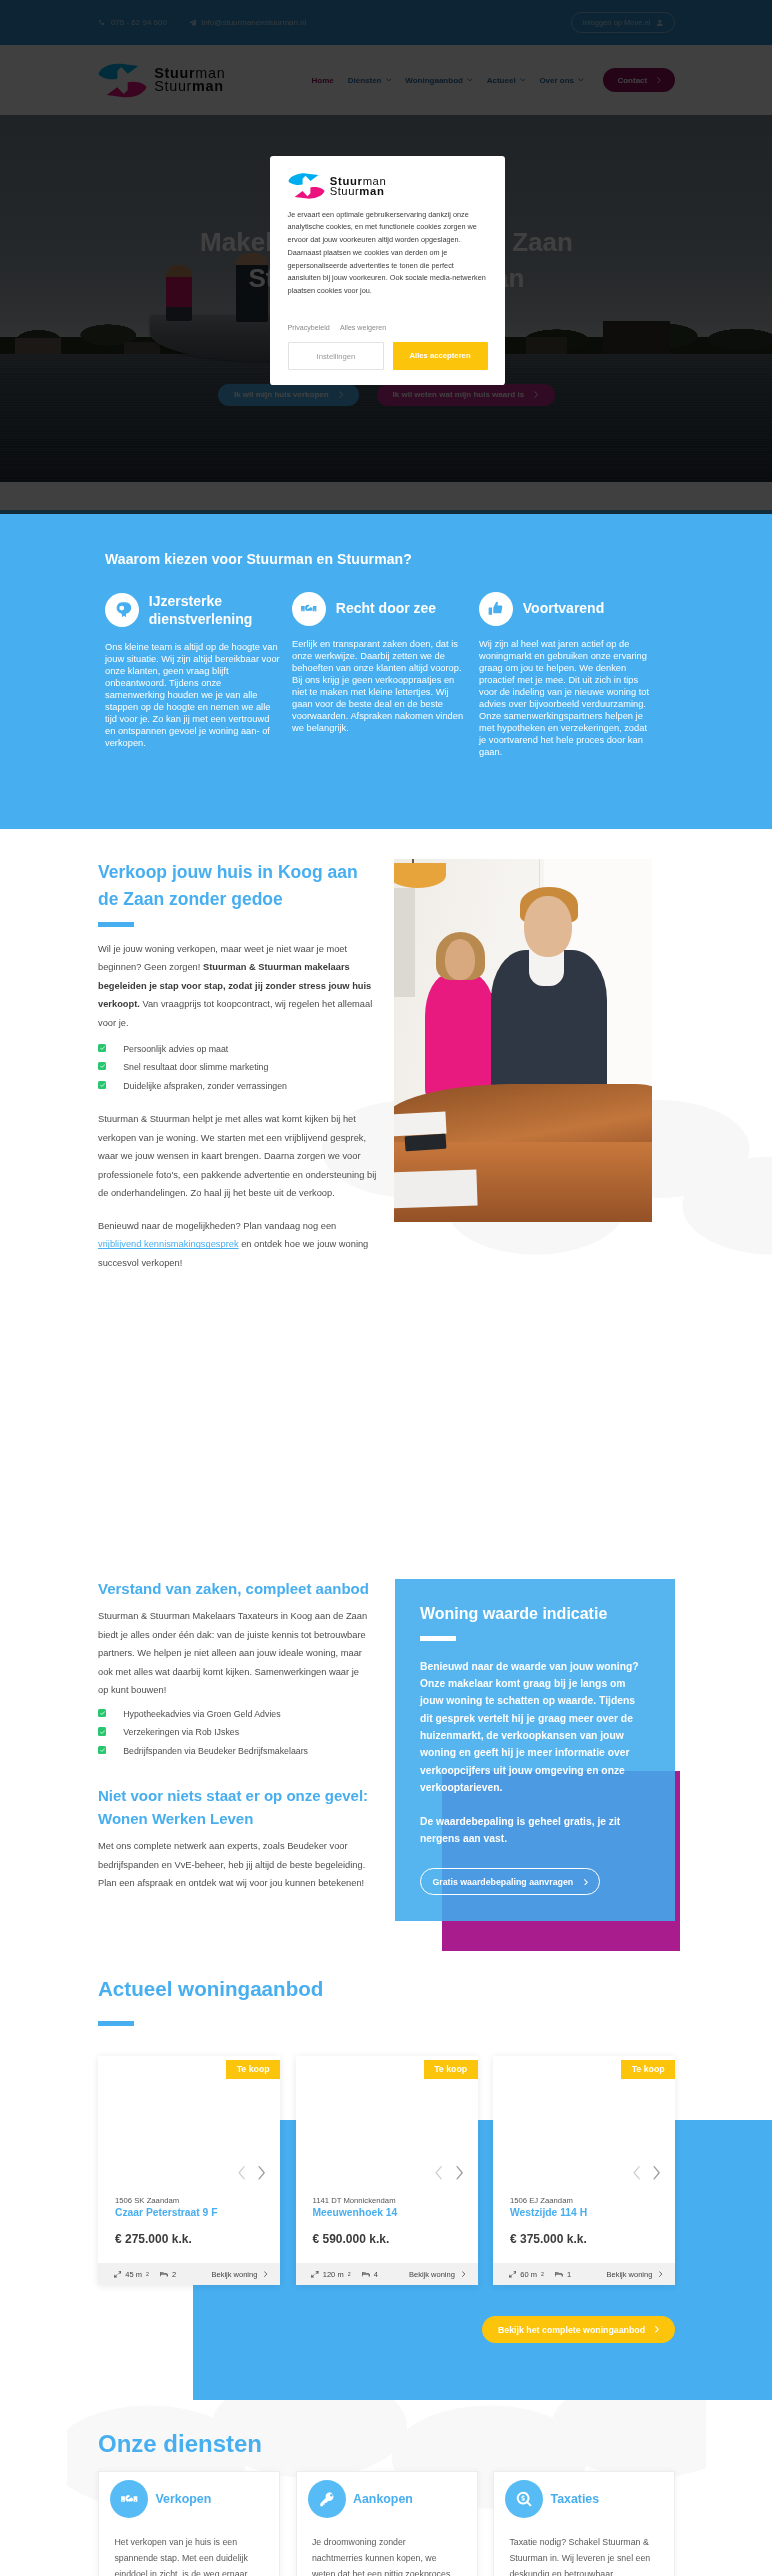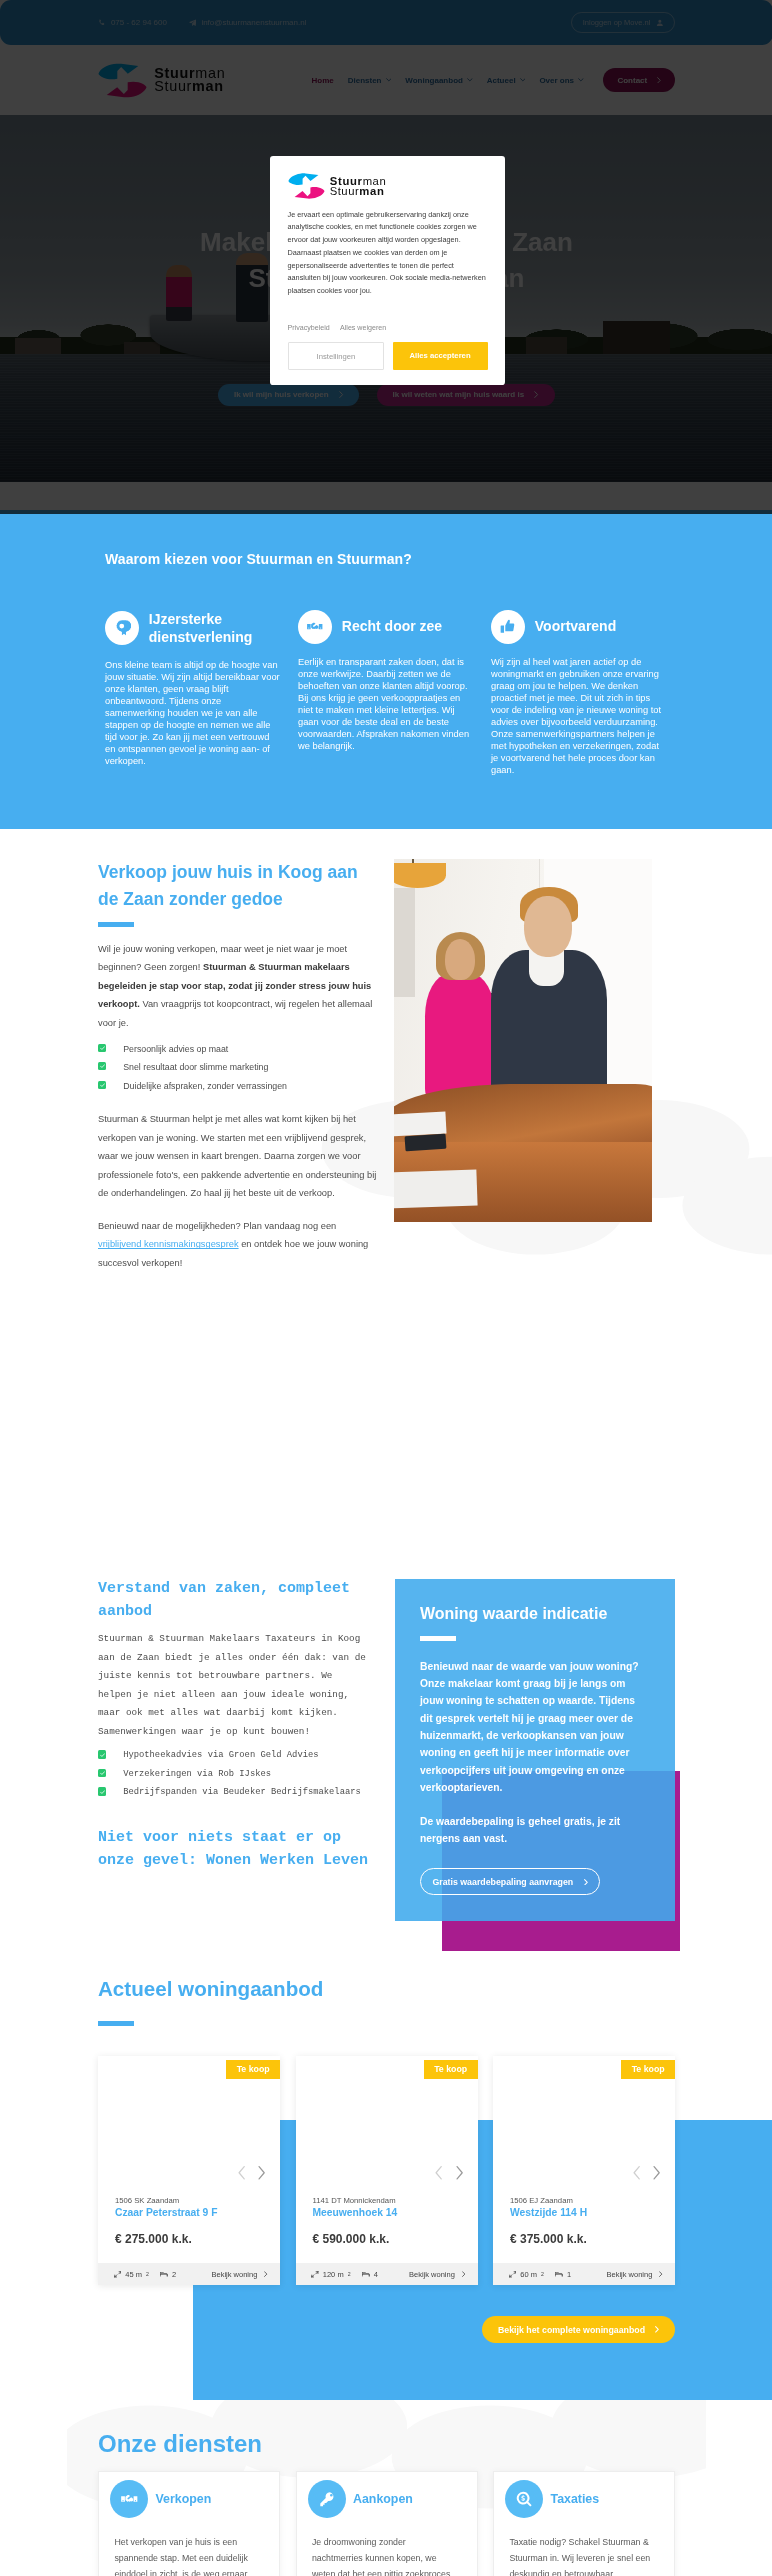--- a/index.html
+++ b/index.html
@@ -4,21 +4,21 @@
 <title>Makelaar in Koog aan de Zaan | Stuurman &amp; Stuurman</title>
 <style>
 *{margin:0;padding:0;box-sizing:border-box;}
 html{width:773px;}
 body{width:773px;font-family:"Liberation Sans",sans-serif;background:#fff;color:#4d4d4d;overflow-x:hidden;}
 a{text-decoration:none;color:inherit;}
 .wrap{width:577px;margin:0 auto;position:relative;}
 svg{display:block;}
 
 
-.topbar{height:45px;background:#3090CC;display:flex;align-items:center;position:relative;z-index:5;border-radius:11px;}
+.topbar{height:45px;background:#3090CC;display:flex;align-items:center;position:relative;z-index:5;}
 .topbar .wrap{display:flex;align-items:center;}
 .tb-left{display:flex;align-items:center;gap:21.6px;}
 .tb-item{display:flex;align-items:center;gap:5.2px;color:rgba(255,255,255,.72);font-size:8px;}
 .tb-item svg{width:7.7px;height:7.7px;fill:rgba(255,255,255,.72);flex:none;}
 .tb-right{margin-left:auto;}
 .tb-login{display:flex;align-items:center;gap:5.7px;border:0.5px solid rgba(255,255,255,.45);border-radius:11.3px;padding:4.6px 10.3px;color:rgba(255,255,255,.72);font-size:7.5px;}
 .tb-login svg{width:7.7px;height:7.7px;fill:rgba(255,255,255,.72);}
 
 
 .header{height:70px;background:#fff;position:relative;z-index:4;}
@@ -102,21 +102,21 @@
 .p a{color:#47AEF0;text-decoration:underline;}
 .checks{list-style:none;}
 .checks li{display:flex;align-items:flex-start;gap:17px;height:18.5px;font-size:8.8px;color:#4d4d4d;}
 .cbox{width:8.2px;height:8.2px;border-radius:1.5px;background:#28c76f;flex:none;display:flex;align-items:center;justify-content:center;}
 .cbox svg{width:5.2px;height:4.1px;}
 
 
 .sec-why{background:#47AEF0;height:319px;}
 .sec-why .inner{width:563px;margin:0 auto;padding-top:40px;}
 .why-h{font-size:14px;font-weight:bold;color:#fff;letter-spacing:0.1px;line-height:18.5px;}
-.why-cols{display:flex;gap:18px;margin-top:41px;}
+.why-cols{display:flex;gap:12px;margin-top:23px;}
 .why-col{width:175px;}
 .why-head{display:flex;align-items:center;gap:9.8px;}
 .why-circle{width:34px;height:34px;border-radius:50%;background:#fff;flex:none;display:flex;align-items:center;justify-content:center;}
 .why-circle svg{width:17.5px;height:17.5px;fill:#47AEF0;}
 .why-title{font-size:14px;font-weight:bold;color:#fff;line-height:18.5px;}
 .why-text{margin-top:12px;font-size:9.3px;line-height:12px;color:#fff;}
 
 
 .sec-verkoop{position:relative;background:#fff;overflow:hidden;}
 .sec-verkoop .wrap{padding-top:30px;display:flex;}
@@ -145,21 +145,21 @@
 .op-man .bd{position:absolute;left:-6%;top:26%;width:112%;height:74%;background:#2f3745;border-radius:30% 30% 6% 6%;}
 .op-man .sh{position:absolute;left:30%;top:26%;width:34%;height:16%;background:#f4f3f1;border-radius:0 0 40% 40%;}
 .op-chair{position:absolute;left:28%;top:37%;width:12%;height:26%;background:#3c3b39;border-radius:3.1px;}
 .op-paper{position:absolute;left:-2%;top:70%;width:22%;height:6%;background:#f2f1ef;transform:rotate(-3deg);}
 .op-phone{position:absolute;left:4%;top:76%;width:16%;height:4%;background:#23262b;border-radius:1.5px;transform:rotate(-4deg);}
 .op-book{position:absolute;left:-2%;top:86%;width:34%;height:10%;background:#efeeec;transform:rotate(-2deg);}
 
 
 .sec-verstand{position:relative;overflow:hidden;background:#fff;}
 .sec-verstand .wrap{display:flex;}
-.vs-left{width:273px;font-family:Liberation Mono, monospace;}
+.vs-left{width:273px;}
 .vs-right{margin-left:24px;width:280px;position:relative;}
 .wvi-purple{position:absolute;left:47px;top:194px;width:238px;height:180px;background:#A81C8E;}
 .wvi-box{position:absolute;left:0;top:2.1px;width:280px;background:rgba(64,170,237,.885);padding:26px 26px 26px 25px;}
 .wvi-box h3{font-size:16px;font-weight:bold;color:#fff;}
 .wvi-bar{width:36px;height:5.2px;background:#fff;margin-top:13px;margin-bottom:16.5px;}
 .wvi-p{color:#fff;font-size:10.3px;line-height:17.3px;font-weight:bold;}
 .wvi-btn{display:inline-flex;align-items:center;justify-content:center;gap:10.3px;border:1px solid #fff;border-radius:13.4px;color:#fff;font-weight:bold;font-size:8.8px;width:180px;height:27px;margin-top:20.6px;}
 
 
 .sec-aanbod{position:relative;background:#fff;overflow:hidden;}
@@ -480,20 +480,21 @@
         <li>
             <span class="cbox">
               <svg viewBox="0 0 12 10">
                 <path d="M1 5.2 4.3 8.5 11 1.6" fill="none" stroke="#fff" stroke-width="1.9" stroke-linecap="round" stroke-linejoin="round"></path>
               </svg>
             </span>
             <span>Bedrijfspanden via Beudeker Bedrijfsmakelaars</span>
           </li>
       </ul>
       <h2 class="h2" style="font-size:15px;line-height:23px;margin-top:19.6px;">Niet voor niets staat er op onze gevel: Wonen Werken Leven</h2>
+      <p class="p" style="margin-top:7.2px;">Met ons complete netwerk aan experts, zoals Beudeker voor bedrijfspanden en VvE-beheer, heb jij altijd de beste begeleiding. Plan een afspraak en ontdek wat wij voor jou kunnen betekenen!</p>
     </div>
     <div class="vs-right">
       <div class="wvi-purple"></div>
       <div class="wvi-box">
         <h3>Woning waarde indicatie</h3>
         <div class="wvi-bar"></div>
         <div class="wvi-p">Benieuwd naar de waarde van jouw woning? Onze makelaar komt graag bij je langs om jouw woning te schatten op waarde. Tijdens dit gesprek vertelt hij je graag meer over de huizenmarkt, de verkoopkansen van jouw woning en geeft hij je meer informatie over verkoopcijfers uit jouw omgeving en onze verkooptarieven.</div>
         <div class="wvi-p" style="margin-top:17px;">De waardebepaling is geheel gratis, je zit nergens aan vast.</div>
         <a class="wvi-btn">
             <span>Gratis waardebepaling aanvragen</span>

